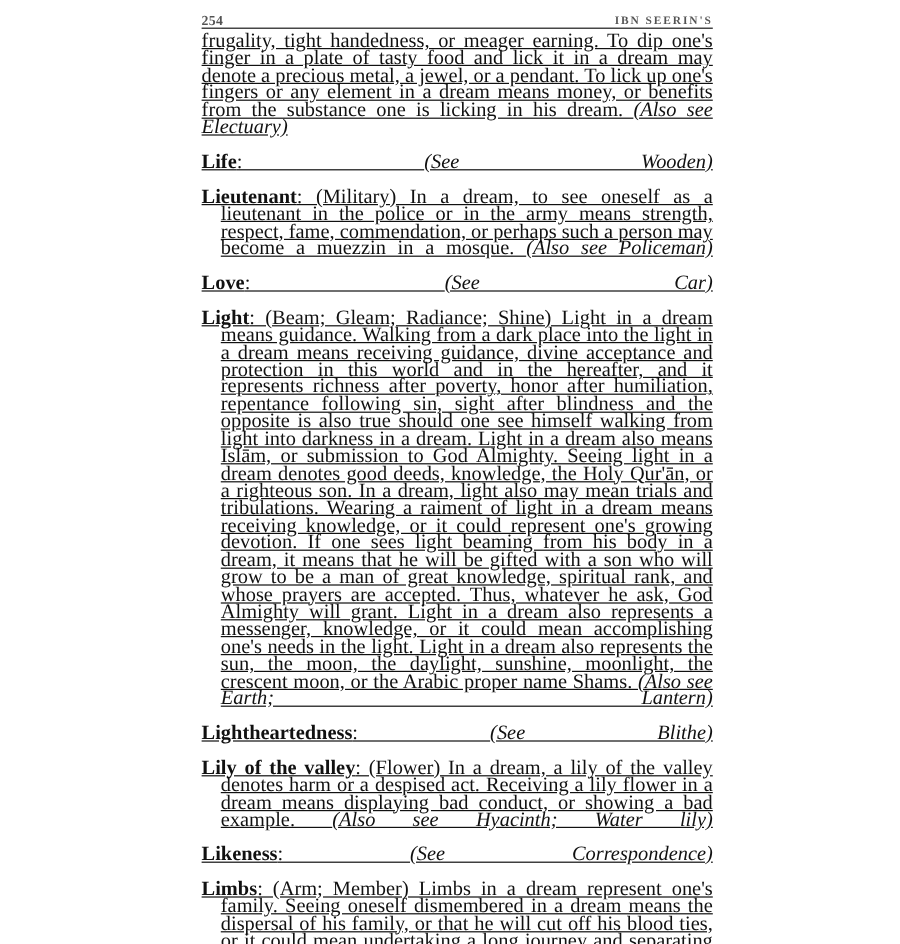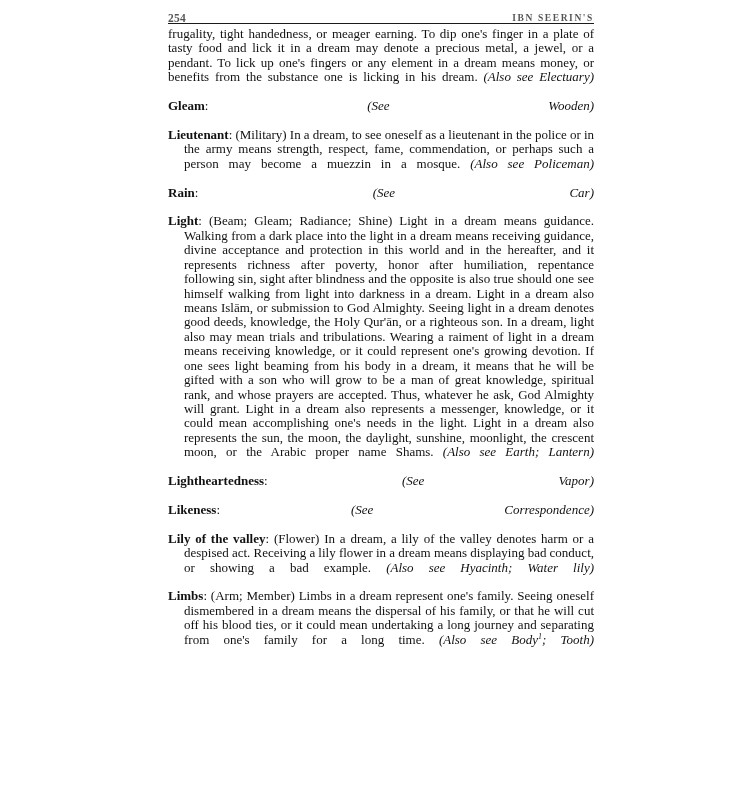--- a/index.html
+++ b/index.html
@@ -62,27 +62,28 @@
   
   .column {
     position: absolute;
     left: 168px;
     top: 11px;
     width: 426px;
   }
 
   p.blk {
     margin: 0;
-    font-size: 13px;
+    font-size: 17px;
     line-height: 14.42px;
     text-align: justify;
     text-justify: inter-word;
     -webkit-hyphens: none;
     hyphens: none;
     word-spacing: -0.1px;
+    text-decoration: underline;
   }
 
   
   p.cont {
     text-indent: 0;
     padding-left: 0;
   }
 
   
   p.entry {
@@ -137,35 +138,35 @@
   </div>
   <div class="head-rule"></div>
 
   <div class="column">
 
     <p class="blk cont"><span>frugality, tight handedness, or meager earning. To dip one's finger in a plate of tasty food and lick it in a dream may denote a precious metal, a jewel, or a pendant. To lick up one's fingers or any element in a dream means money, or benefits from the substance one is licking in his dream. </span><span class="ital">(Also see Electuary)</span></p>
 
 
 
 
-    <p class="blk entry"><span class="term">Gleam</span><span>: </span><span class="ital">(See Wooden)</span></p>
+    <p class="blk entry"><span class="term">Life</span><span>: </span><span class="ital">(See Wooden)</span></p>
 
     <p class="blk entry"><span class="term">Lieutenant</span><span>: (Military) In a dream, to see oneself as a lieutenant in the police or in the army means strength, respect, fame, commendation, or perhaps such a person may become a muezzin in a mosque. </span><span class="ital">(Also see Policeman)</span></p>
 
 
-    <p class="blk entry"><span class="term">Rain</span><span>: </span><span class="ital">(See Car)</span></p>
+    <p class="blk entry"><span class="term">Love</span><span>: </span><span class="ital">(See Car)</span></p>
 
     <p class="blk entry"><span class="term">Light</span><span>: (Beam; Gleam; Radiance; Shine) Light in a dream means guidance. Walking from a dark place into the light in a dream means receiving guidance, divine acceptance and protection in this world and in the hereafter, and it represents richness after poverty, honor after humiliation, repentance following sin, sight after blindness and the opposite is also true should one see himself walking from light into darkness in a dream. Light in a dream also means Islām, or submission to God Almighty. Seeing light in a dream denotes good deeds, knowledge, the Holy Qur'ān, or a righteous son. In a dream, light also may mean trials and tribulations. Wearing a raiment of light in a dream means receiving knowledge, or it could represent one's growing devotion. If one sees light beaming from his body in a dream, it means that he will be gifted with a son who will grow to be a man of great knowledge, spiritual rank, and whose prayers are accepted. Thus, whatever he ask, God Almighty will grant. Light in a dream also represents a messenger, knowledge, or it could mean accomplishing one's needs in the light. Light in a dream also represents the sun, the moon, the daylight, sunshine, moonlight, the crescent moon, or the Arabic proper name Shams. </span><span class="ital">(Also see Earth; Lantern)</span></p>
 
-    <p class="blk entry"><span class="term">Lightheartedness</span><span>: </span><span class="ital">(See Vapor)</span></p>
+    <p class="blk entry"><span class="term">Lightheartedness</span><span>: </span><span class="ital">(See Blithe)</span></p>
 
 
+    <p class="blk entry"><span class="term">Lily of the valley</span><span>: (Flower) In a dream, a lily of the valley denotes harm or a despised act. Receiving a lily flower in a dream means displaying bad conduct, or showing a bad example. </span><span class="ital">(Also see Hyacinth; Water lily)</span></p>
+
     <p class="blk entry"><span class="term">Likeness</span><span>: </span><span class="ital">(See Correspondence)</span></p>
-
-    <p class="blk entry"><span class="term">Lily of the valley</span><span>: (Flower) In a dream, a lily of the valley denotes harm or a despised act. Receiving a lily flower in a dream means displaying bad conduct, or showing a bad example. </span><span class="ital">(Also see Hyacinth; Water lily)</span></p>
 
 
     <p class="blk entry"><span class="term">Limbs</span><span>: (Arm; Member) Limbs in a dream represent one's family. Seeing oneself dismembered in a dream means the dispersal of his family, or that he will cut off his blood ties, or it could mean undertaking a long journey and separating from one's family for a long time. </span><span class="ital">(Also see Body<sup>1</sup>; Tooth)</span></p>
 
   </div>
 
   <div class="scan-rule"></div>
   <div class="scan-rule b"></div>
 
 </div>

